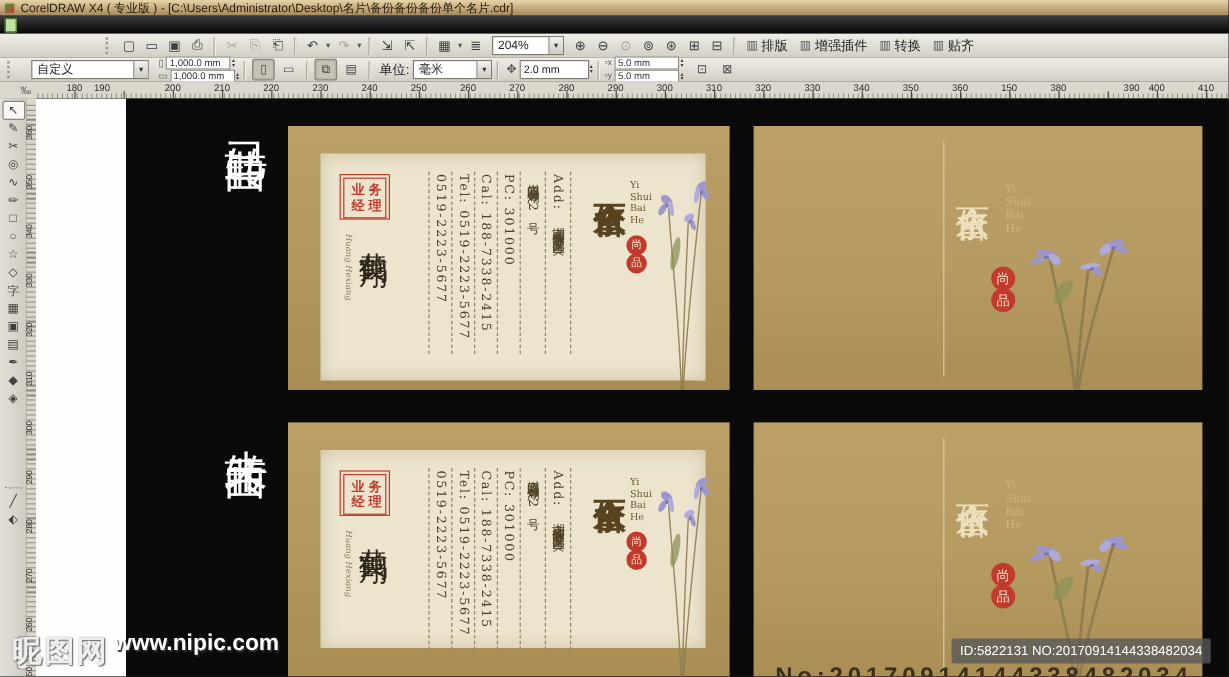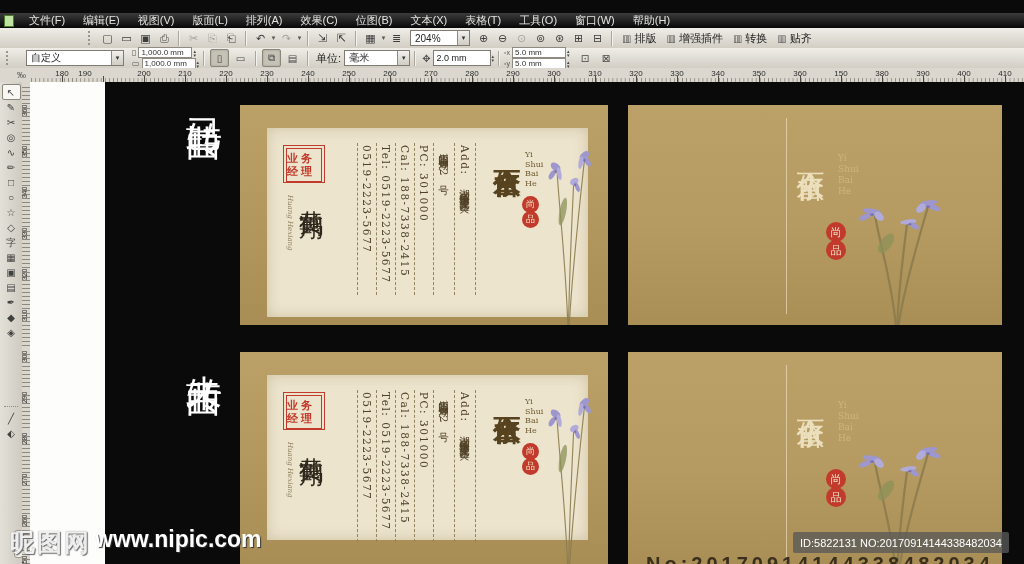--- a/index.html
+++ b/index.html
@@ -69,21 +69,21 @@
   .page-strip{position:absolute;left:0;top:0;width:75px;height:482px;background:#fdfdfb;}
   .rowlabel{position:absolute;left:152px;width:44px;writing-mode:vertical-rl;text-orientation:upright;
      color:#fff;font-family:"DejaVu Serif","Liberation Serif",serif;font-size:36px;line-height:44px;letter-spacing:3px;}
   
   .card{position:absolute;overflow:hidden;background:#b2985f;}
   .card.front{width:368px;background:linear-gradient(180deg,#bba167 0%,#b2985f 50%,#a88e55 100%);}
   .card.back{width:374px;background:linear-gradient(180deg,#bba167 0%,#b59b61 55%,#a98f56 100%);}
   .cream{position:absolute;left:27px;top:23px;width:321px;height:189px;background:#ece4cd;box-shadow:inset 0 0 14px rgba(120,95,40,.25);}
   .clip .cream{height:165px;}
   .stamp{position:absolute;left:43px;top:40px;width:42px;height:38px;border:1px solid #c23a2b;padding:2px;box-sizing:border-box;}
-  .stamp-in{border:1px solid #c23a2b;height:100%;display:flex;flex-direction:column;align-items:flex-start;justify-content:center;}
+  .stamp-in{border:1px solid #c23a2b;height:100%;display:flex;flex-direction:column;align-items:flex-end;justify-content:center;}
   .stamp-in div{font-size:11px;line-height:13px;font-weight:bold;color:#c23a2b;letter-spacing:3px;
      font-family:"DejaVu Serif","Liberation Serif",serif;white-space:nowrap;}
   .pinyin{position:absolute;left:46px;top:90px;writing-mode:vertical-rl;font-style:italic;
      font-family:"DejaVu Serif","Liberation Serif",serif;font-size:7px;color:#8b7d5e;height:62px;}
   .pname{position:absolute;left:57px;top:86px;writing-mode:vertical-rl;text-orientation:upright;
      font-family:"DejaVu Serif","Liberation Serif",serif;font-size:24px;line-height:28px;color:#2e271c;height:92px;letter-spacing:2px;}
   .cols{position:absolute;left:117px;top:38px;height:150px;display:flex;}
   .col{writing-mode:vertical-rl;text-orientation:mixed;height:100%;padding:2px 3px 0 3px;
      border-left:1px dashed #93835f;font-family:"DejaVu Serif","Liberation Serif",serif;
      font-size:10.5px;letter-spacing:1.5px;color:#4f4026;white-space:nowrap;}
@@ -106,48 +106,38 @@
      font-family:"DejaVu Serif","Liberation Serif",serif;font-size:28px;line-height:31px;color:#ecdfbd;height:130px;}
   .brand-en-b{position:absolute;left:210px;top:48px;font-family:"DejaVu Serif","Liberation Serif",serif;
      font-size:9px;line-height:11px;color:#cfb47c;}
   .seal-b{left:198px;top:118px;}
   .seal-b .sc{width:20px;height:20px;font-size:11px;}
   .f-back{left:202px;top:92px;width:140px;height:128px;}
   
   .wm{position:absolute;left:10px;top:526px;display:flex;align-items:flex-start;}
   .wm-logo{font-size:25px;font-weight:bold;color:rgba(255,255,255,.88);letter-spacing:2px;
      text-shadow:0 0 1px #777,1px 1px 1px #666;font-family:"DejaVu Serif","Liberation Serif",serif;}
-  .wm-url{font-size:23px;font-weight:bold;color:#fff;margin-left:4px;text-shadow:1px 1px 1px #333;}
+  .wm-url{font-size:19px;font-weight:bold;color:#fff;margin-left:4px;text-shadow:1px 1px 1px #333;}
   .idbadge{position:absolute;left:793px;top:532px;width:216px;height:21px;background:rgba(88,88,88,.78);
      border-radius:2px;display:flex;align-items:center;justify-content:center;font-size:11px;color:#fff;white-space:nowrap;}
   .cutoff{position:absolute;left:646px;top:553px;font-size:20px;font-weight:bold;color:#3a2f1c;letter-spacing:4px;white-space:nowrap;}
   .hidden-defs{position:absolute;width:0;height:0;overflow:hidden;}
 </style>
 </head>
 <body>
 
 <div id="app">
 
+  <div class="titlebar">
+    <div class="app-ico"></div>
+    <div class="title-text">CorelDRAW X4 ( 专业版 ) - [C:\Users\Administrator\Desktop\名片\备份备份备份单个名片.cdr]</div>
+  </div>
 
   <div class="menubar">
     <div class="doc-ico"></div>
-    <div id="menu-items" style="display:flex;">
-        <span class="menu-item">文件(F)</span>
-        <span class="menu-item">编辑(E)</span>
-        <span class="menu-item">视图(V)</span>
-        <span class="menu-item">版面(L)</span>
-        <span class="menu-item">排列(A)</span>
-        <span class="menu-item">效果(C)</span>
-        <span class="menu-item">位图(B)</span>
-        <span class="menu-item">文本(X)</span>
-        <span class="menu-item">表格(T)</span>
-        <span class="menu-item">工具(O)</span>
-        <span class="menu-item">窗口(W)</span>
-        <span class="menu-item">帮助(H)</span>
-      </div>
   </div>
 
   <div class="bar toolbar">
     <div style="width:85px;"></div>
     <div class="grip"></div>
     <div id="tb-icons" style="display:flex;align-items:center;">
         <div class="tbico">▢</div>
         <div class="tbico">▭</div>
         <div class="tbico">▣</div>
         <div class="tbico">⎙</div>
@@ -317,21 +307,21 @@
         <span class="hrl" style="left: 718px;">340</span>
         <span class="hrt" style="left: 718px;"></span>
         <span class="hrl" style="left: 759px;">350</span>
         <span class="hrt" style="left: 759px;"></span>
         <span class="hrl" style="left: 800px;">360</span>
         <span class="hrt" style="left: 800px;"></span>
         <span class="hrl" style="left: 841px;">150</span>
         <span class="hrt" style="left: 841px;"></span>
         <span class="hrl" style="left: 882px;">380</span>
         <span class="hrt" style="left: 882px;"></span>
-        <span class="hrl" style="left: 923px;">390</span>
+        <span class="hrl" style="left: 943px;">390</span>
         <span class="hrt" style="left: 923px;"></span>
         <span class="hrl" style="left: 964px;">400</span>
         <span class="hrt" style="left: 964px;"></span>
         <span class="hrl" style="left: 1005px;">410</span>
         <span class="hrt" style="left: 1005px;"></span>
       </div>
   </div>
 
   <div class="toolbox">
     <div id="toolbox-tools" style="display:flex;flex-direction:column;align-items:center;margin-top:2px;">

